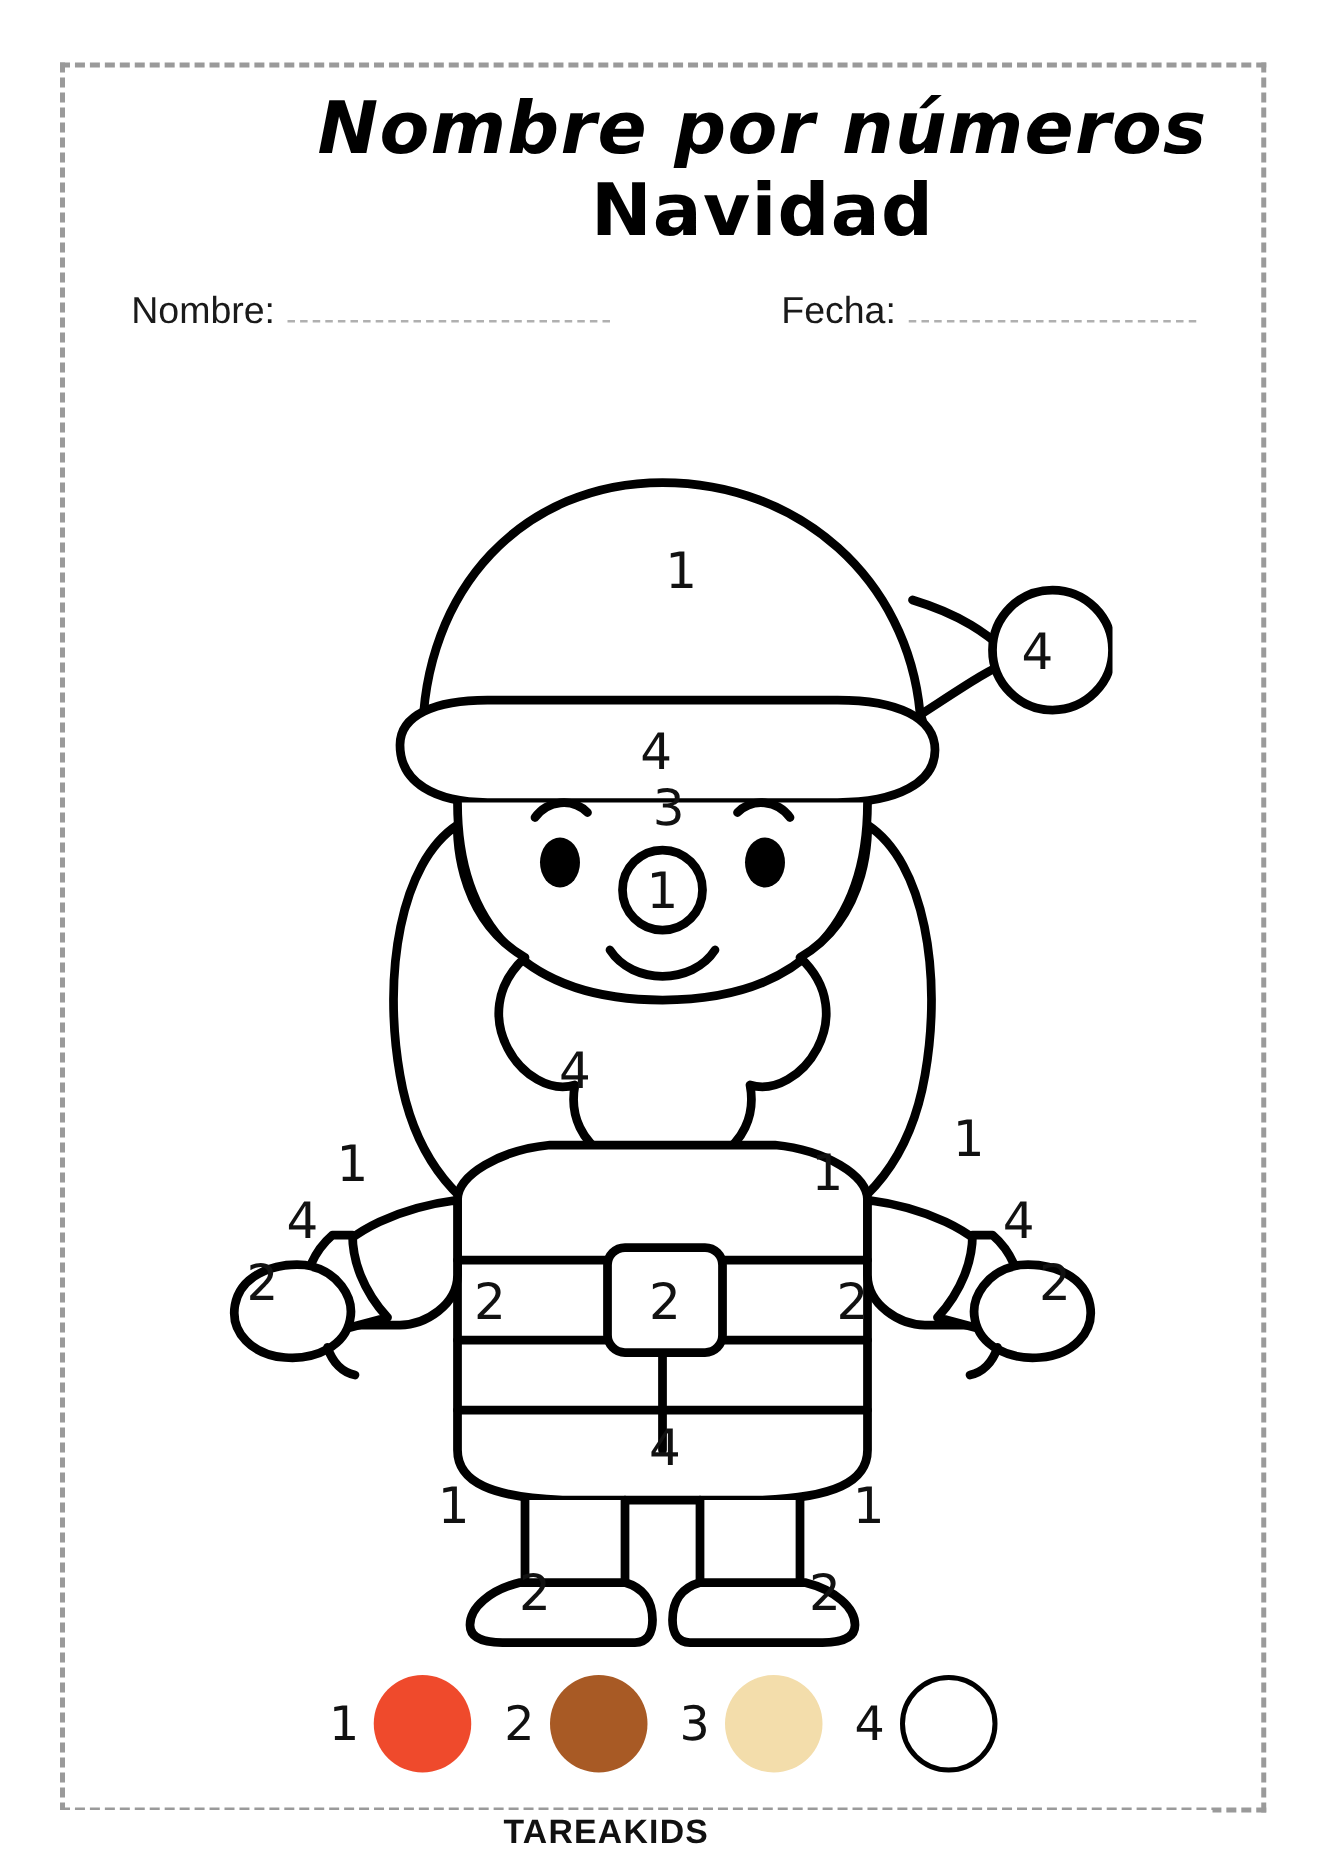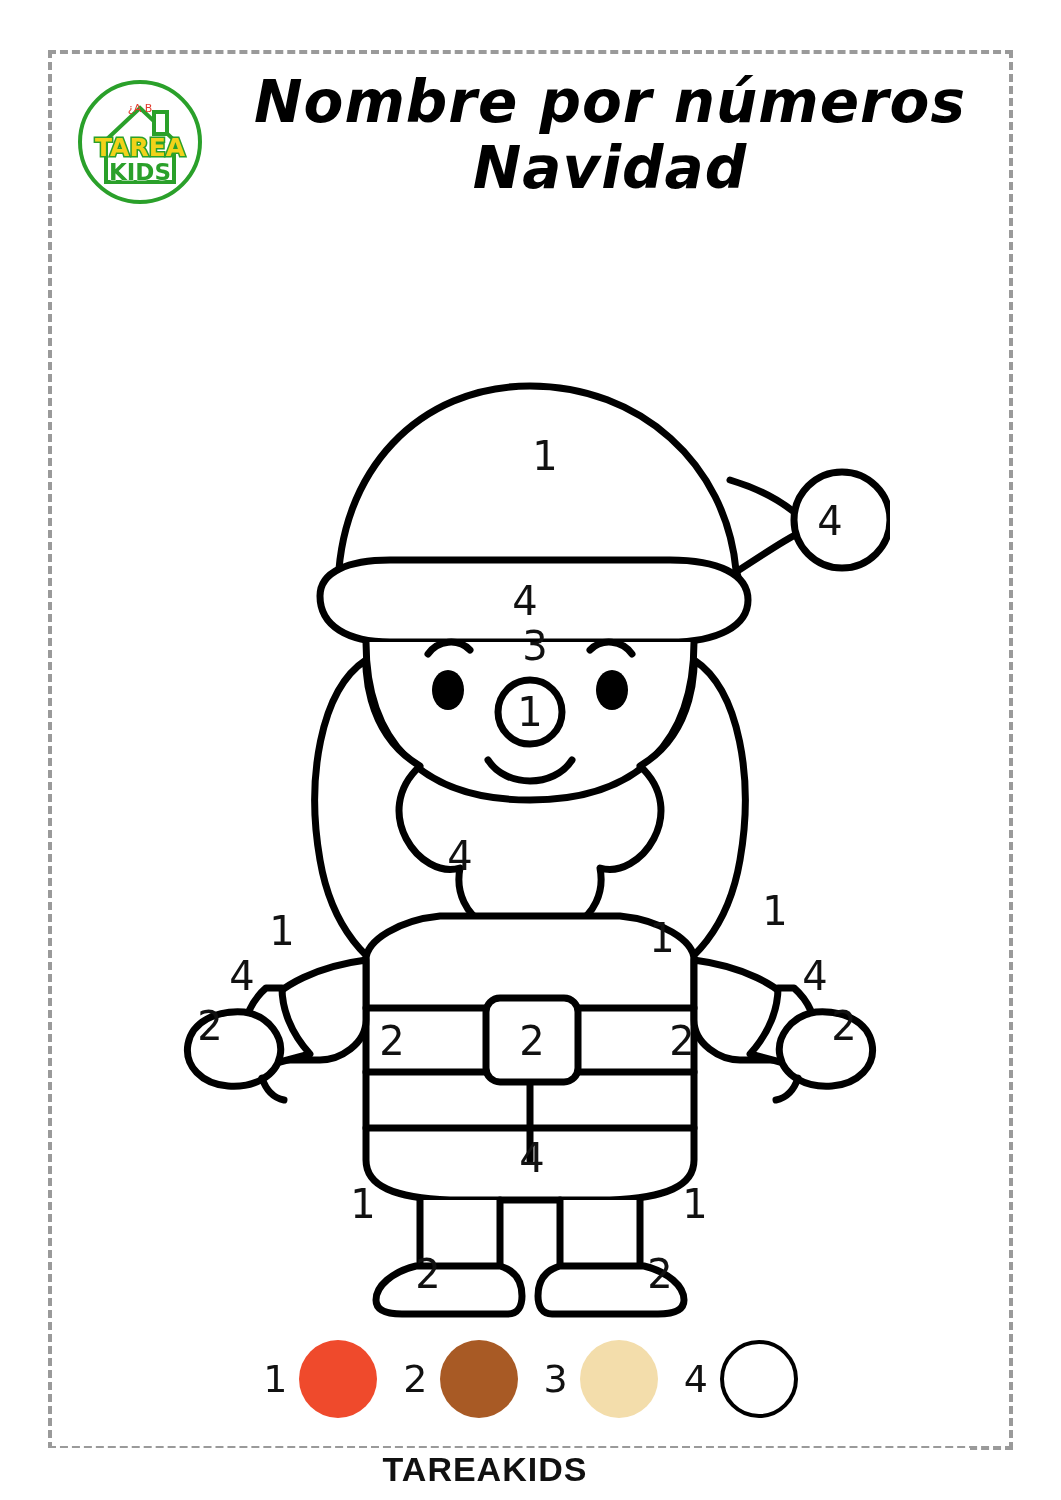--- a/index.html
+++ b/index.html
@@ -51,21 +51,20 @@
   .title-line1 {
     font-size: 58px;
     font-style: italic;
     font-weight: 700;
     letter-spacing: 1px;
     line-height: 64px;
     white-space: nowrap;
   }
   .title-line2 {
     font-size: 58px;
-    font-style: italic;
     font-weight: 700;
     letter-spacing: 1px;
     line-height: 68px;
   }
 
   
   .field-row {
     position: absolute;
     top: 232px;
     left: 95px;
@@ -143,57 +142,55 @@
     box-sizing: border-box;
   }
 
   
   .footer {
     position: absolute;
     top: 1448px;
     left: 0;
     width: 970px;
     text-align: center;
-    font-size: 34px;
+    font-size: 27px;
     font-weight: 700;
     letter-spacing: 1px;
     color: #111;
     background: #fff;
     padding: 2px 0;
   }
   .footer span {
     background: #fff;
     padding: 0 16px;
   }
 </style>
 </head>
 <body>
 
 <div class="page">
 
   <div class="dashed-border"></div>
 
-  <div class="logo">
-    <svg width="128" height="128" viewBox="0 0 128 128">
-      <circle cx="64" cy="64" r="60" fill="#ffffff" stroke="#2aa02a" stroke-width="4"></circle>
-      <g>
-        <path d="M30 62 L64 30 L98 62 L98 104 L30 104 Z" fill="#ffffff" stroke="#2aa02a" stroke-width="4"></path>
-        <rect x="78" y="34" width="13" height="22" fill="#ffffff" stroke="#2aa02a" stroke-width="4"></rect>
-        <text x="64" y="34" font-family="DejaVu Sans, sans-serif" font-size="11" fill="#e23b2e" text-anchor="middle">¿A B</text>
-      </g>
-      <text x="64" y="78" font-family="DejaVu Sans, sans-serif" font-size="25" font-weight="bold" fill="#f2d21a" stroke="#2aa02a" stroke-width="3" paint-order="stroke" text-anchor="middle">TAREA</text>
-      <text x="64" y="102" font-family="DejaVu Sans, sans-serif" font-size="23" font-weight="bold" fill="#2aa02a" stroke="#ffffff" stroke-width="1" paint-order="stroke" text-anchor="middle">KIDS</text>
-    </svg>
-  </div>
 
   <div class="title">
     <div class="title-line1">Nombre por números</div>
     <div class="title-line2">Navidad</div>
   </div>
 
+  <div class="field-row">
+    <div class="field field-name">
+      <span class="field-label">Nombre:</span>
+      <span class="field-line line-name"></span>
+    </div>
+    <div class="field field-date">
+      <span class="field-label">Fecha:</span>
+      <span class="field-line line-date"></span>
+    </div>
+  </div>
 
 
   <div class="drawing">
     <svg width="720" height="960" viewBox="0 0 720 960" fill="none" stroke="#000" stroke-width="7" stroke-linecap="round" stroke-linejoin="round">
 
       <path d="M168 232 C168 110 250 26 360 26 C470 26 556 104 566 210 C572 230 576 240 576 240 L168 236 Z" fill="#fff"></path>
 
       <path d="M560 120 C600 132 620 148 634 160" fill="#fff"></path>
       <path d="M566 212 C600 190 620 176 640 168" fill="#fff"></path>
       <circle cx="672" cy="160" r="48" fill="#fff"></circle>

